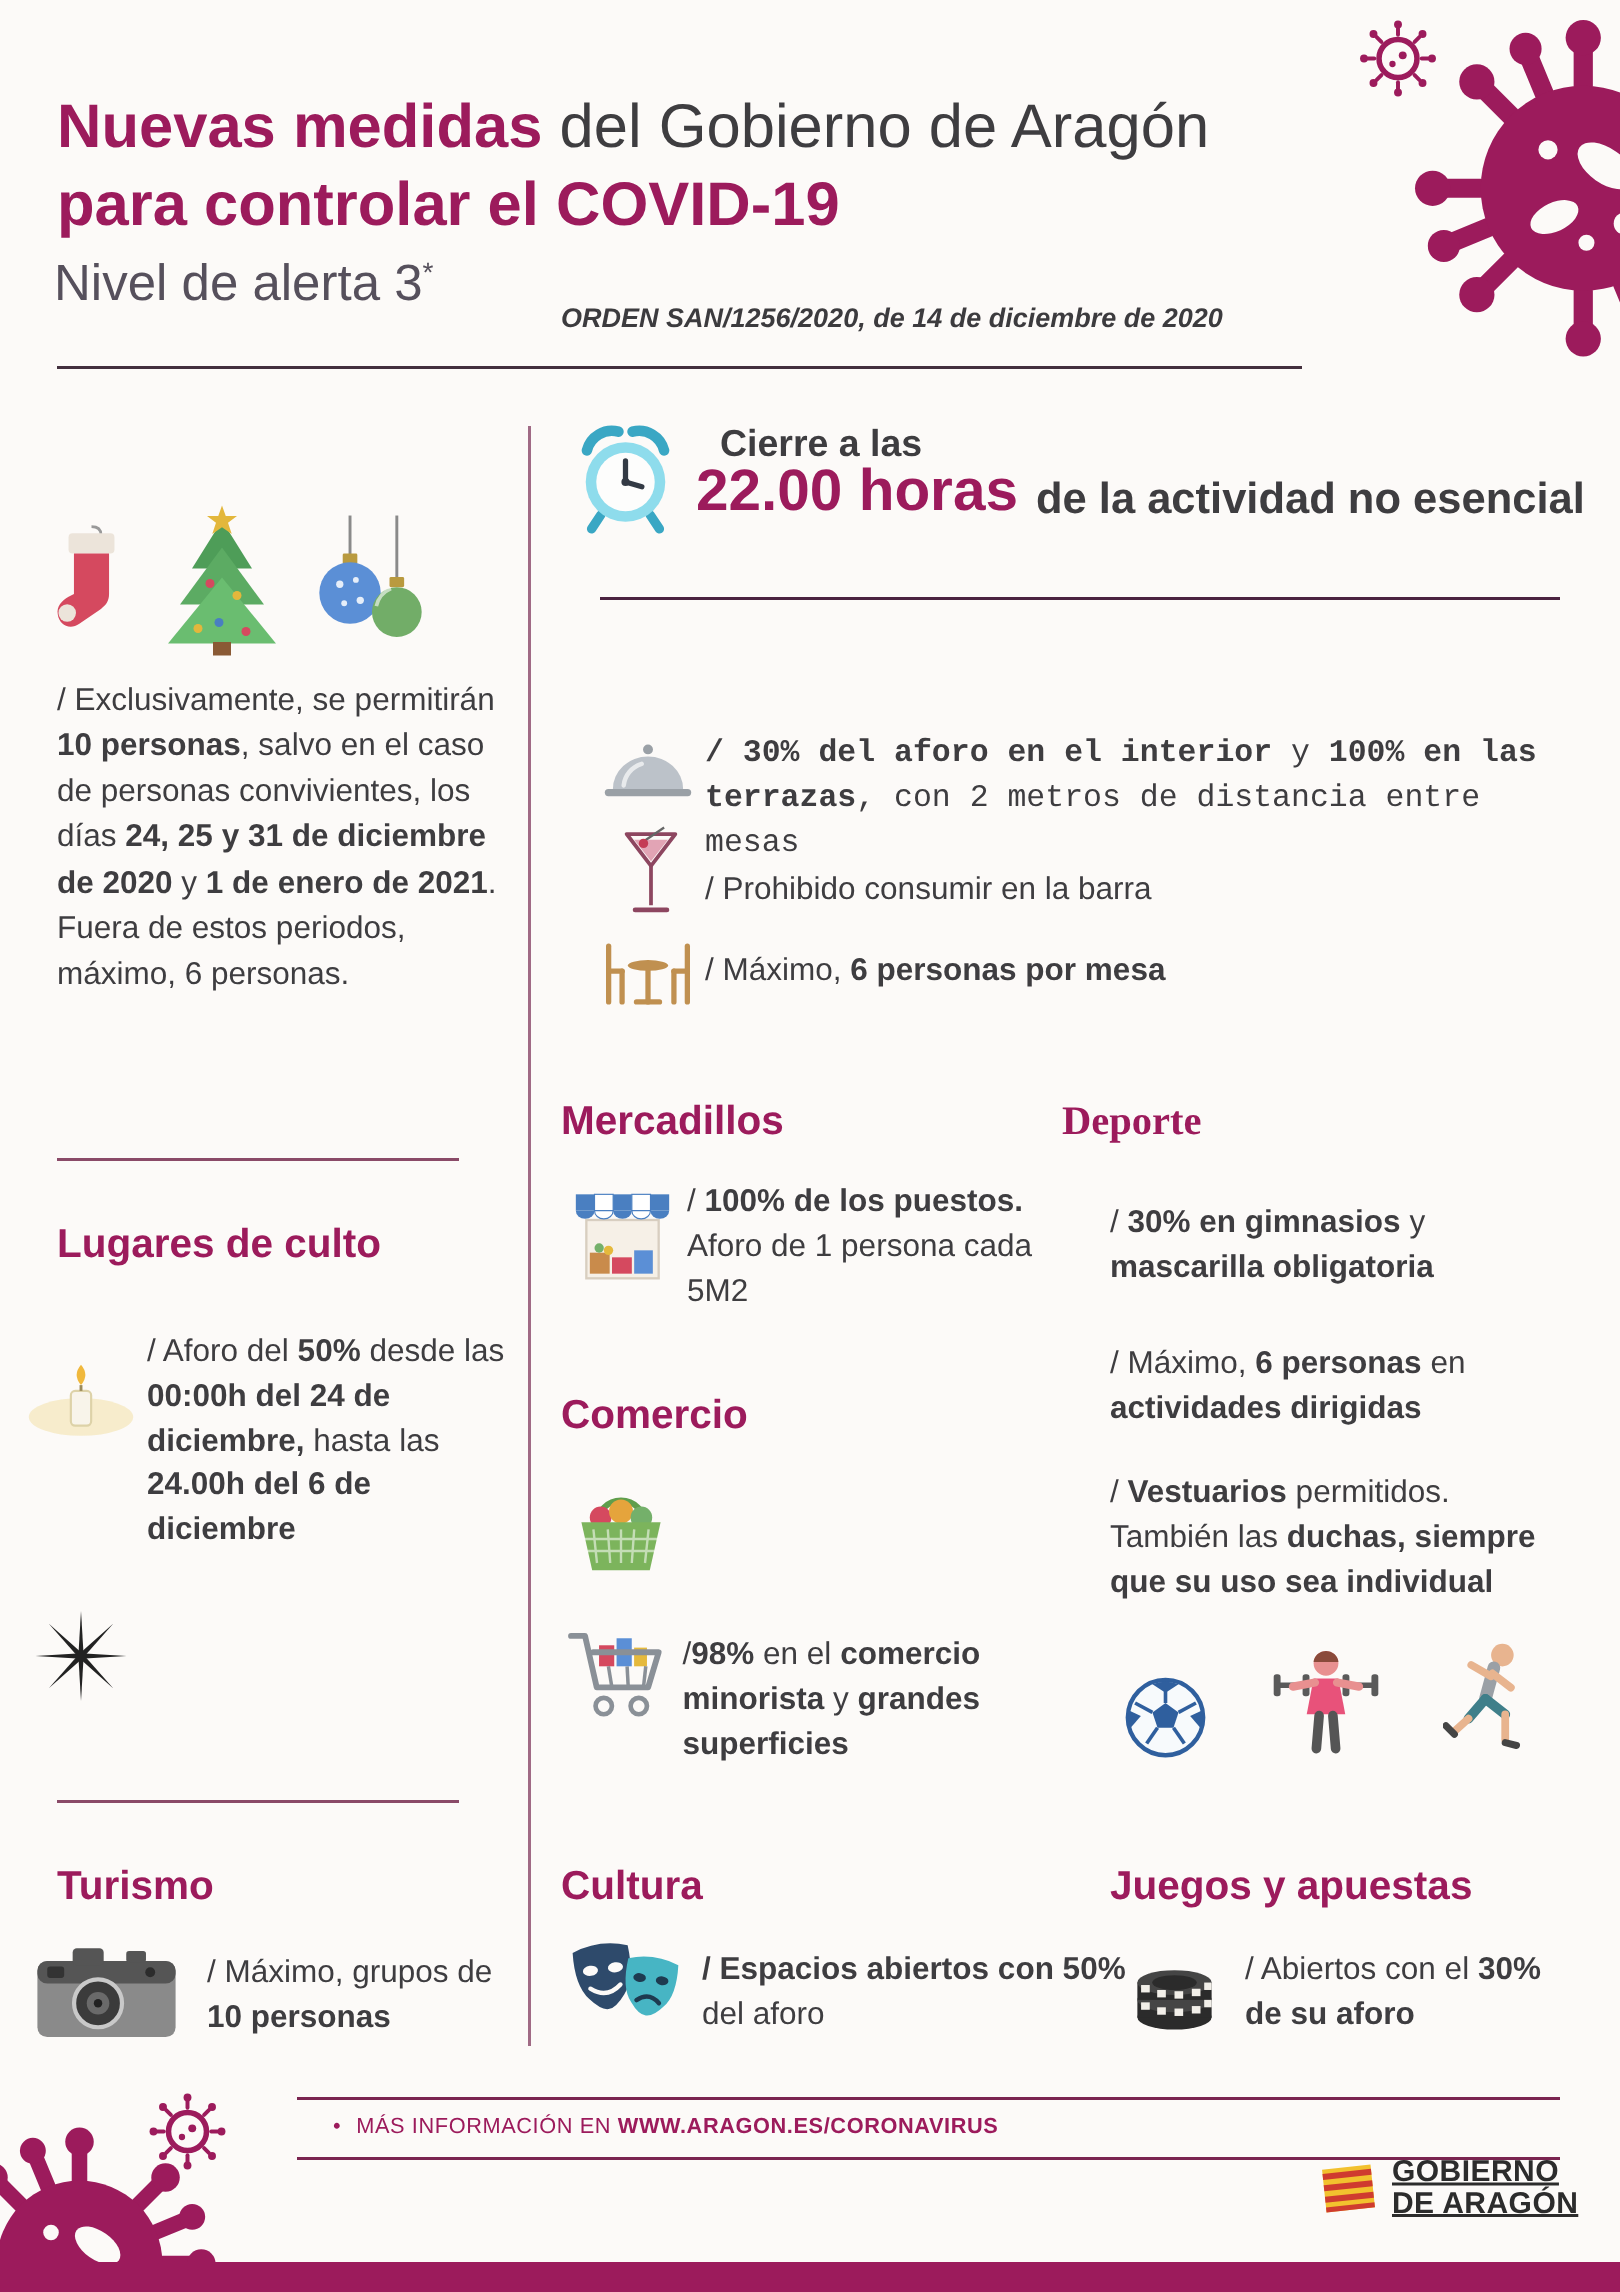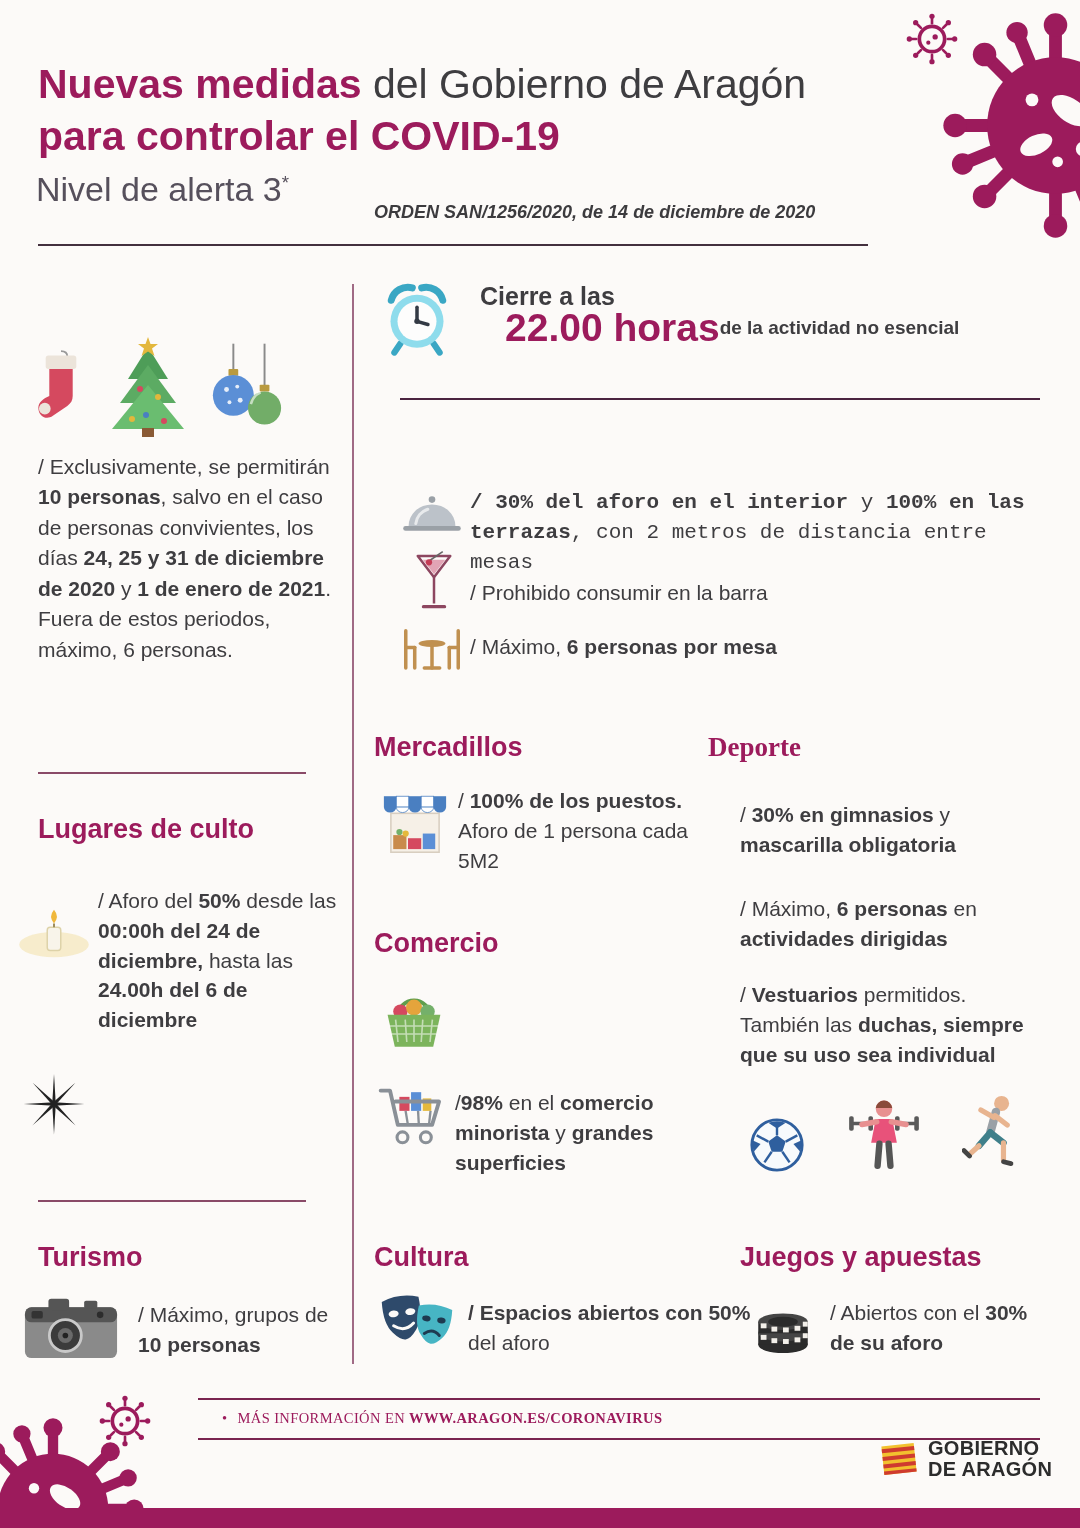--- a/index.html
+++ b/index.html
@@ -38,23 +38,23 @@
   .pos-div2 { left:38px; top:1200px; width:268px; height:1.5px; background:#8a4a68; }
   .pos-h-turismo { left:38px; top:1242px; }
   .i-camera { position:absolute; left:24px; top:1296px; width:94px; height:64px; }
   .pos-p-turismo { left:138px; top:1300px; width:200px; }
 
   .pos-vline { left:352px; top:284px; width:1.5px; height:1080px; background:#a06a85; }
 
   
   .i-alarm { position:absolute; left:378px; top:280px; width:78px; height:78px; }
   .pos-cierre-1 { position:absolute; left:480px; top:282px; font-size:25px; font-weight:700; }
-  .pos-cierre-2 { position:absolute; left:505px; top:306px; display:flex; align-items:center; }
+  .pos-cierre-2 { position:absolute; left:464px; top:306px; display:flex; align-items:flex-end; gap:12px; }
   .cierre-time { font-size:39px; font-weight:700; color:var(--accent); }
-  .cierre-scope { font-size:19px; font-weight:700; }
+  .cierre-scope { font-size:29px; font-weight:700; }
   .pos-main-rule1 { left:400px; top:398px; width:640px; height:2px; background:#4b2340; }
   .pos-h-host { left:378px; top:428px; }
   .i-cloche { position:absolute; left:402px; top:492px; width:60px; height:44px; }
   .pos-p-host1 { left:470px; top:488px; width:575px;font-family:Liberation Mono, monospace; }
   .i-cocktail { position:absolute; left:414px; top:540px; width:40px; height:82px; }
   .pos-p-host2 { left:470px; top:578px; width:560px; }
   .i-table { position:absolute; left:400px; top:626px; width:64px; height:48px; }
   .pos-p-host3 { left:470px; top:632px; width:560px; }
 
   .pos-h-mercadillos { left:374px; top:732px; }
@@ -77,28 +77,28 @@
 
   .pos-h-cultura { left:374px; top:1242px; }
   .i-masks { position:absolute; left:378px; top:1292px; width:80px; height:64px; }
   .pos-p-cultura { left:468px; top:1298px; width:295px; }
   .pos-h-juegos { left:740px; top:1242px; }
   .i-chips { position:absolute; left:750px; top:1292px; width:66px; height:66px; }
   .pos-p-juegos { left:830px; top:1298px; width:215px; }
 
   
   .pos-foot-rule1 { left:198px; top:1398px; width:842px; height:2px; background:#7a2450; }
-  .pos-foot-info { position:absolute; left:222px; top:1410px; font-size:14.5px; letter-spacing:0.4px; color:var(--accent);font-family:Liberation Serif, serif; }
+  .pos-foot-info { position:absolute; left:222px; top:1410px; font-size:14.5px; letter-spacing:0.4px; color:var(--accent); }
   .pos-foot-info .bullet { margin-right:10px; }
   .pos-foot-rule2 { left:198px; top:1438px; width:842px; height:2px; background:#7a2450; }
   .i-virus-bl-small { position:absolute; left:96px; top:1392px; width:58px; height:58px; color:var(--accent); }
   .i-virus-bl-big { position:absolute; left:-42px; top:1414px; width:190px; height:190px; color:var(--accent); }
   .pos-logo { position:absolute; left:878px; top:1438px; display:flex; align-items:center; gap:8px; }
   .logo-flag { width:42px; height:42px; }
-  .logo-text { font-size:20px; font-weight:700; line-height:1.05; letter-spacing:0.3px; color:#2c2c2c; }
+  .logo-text { font-size:20px; font-weight:700; line-height:1.05; letter-spacing:0.3px; color:#2c2c2c;text-decoration:underline; }
   .pos-bottom-bar { position:absolute; left:0; top:1508px; width:1080px; height:20px; background:var(--accent); z-index:5; }
 </style>
 </head>
 <body>
 
 <div class="page">
 
   <svg width="0" height="0" style="position:absolute" aria-hidden="true">
     <defs>
       <symbol id="sym-virus" viewBox="-55 -55 110 110">

